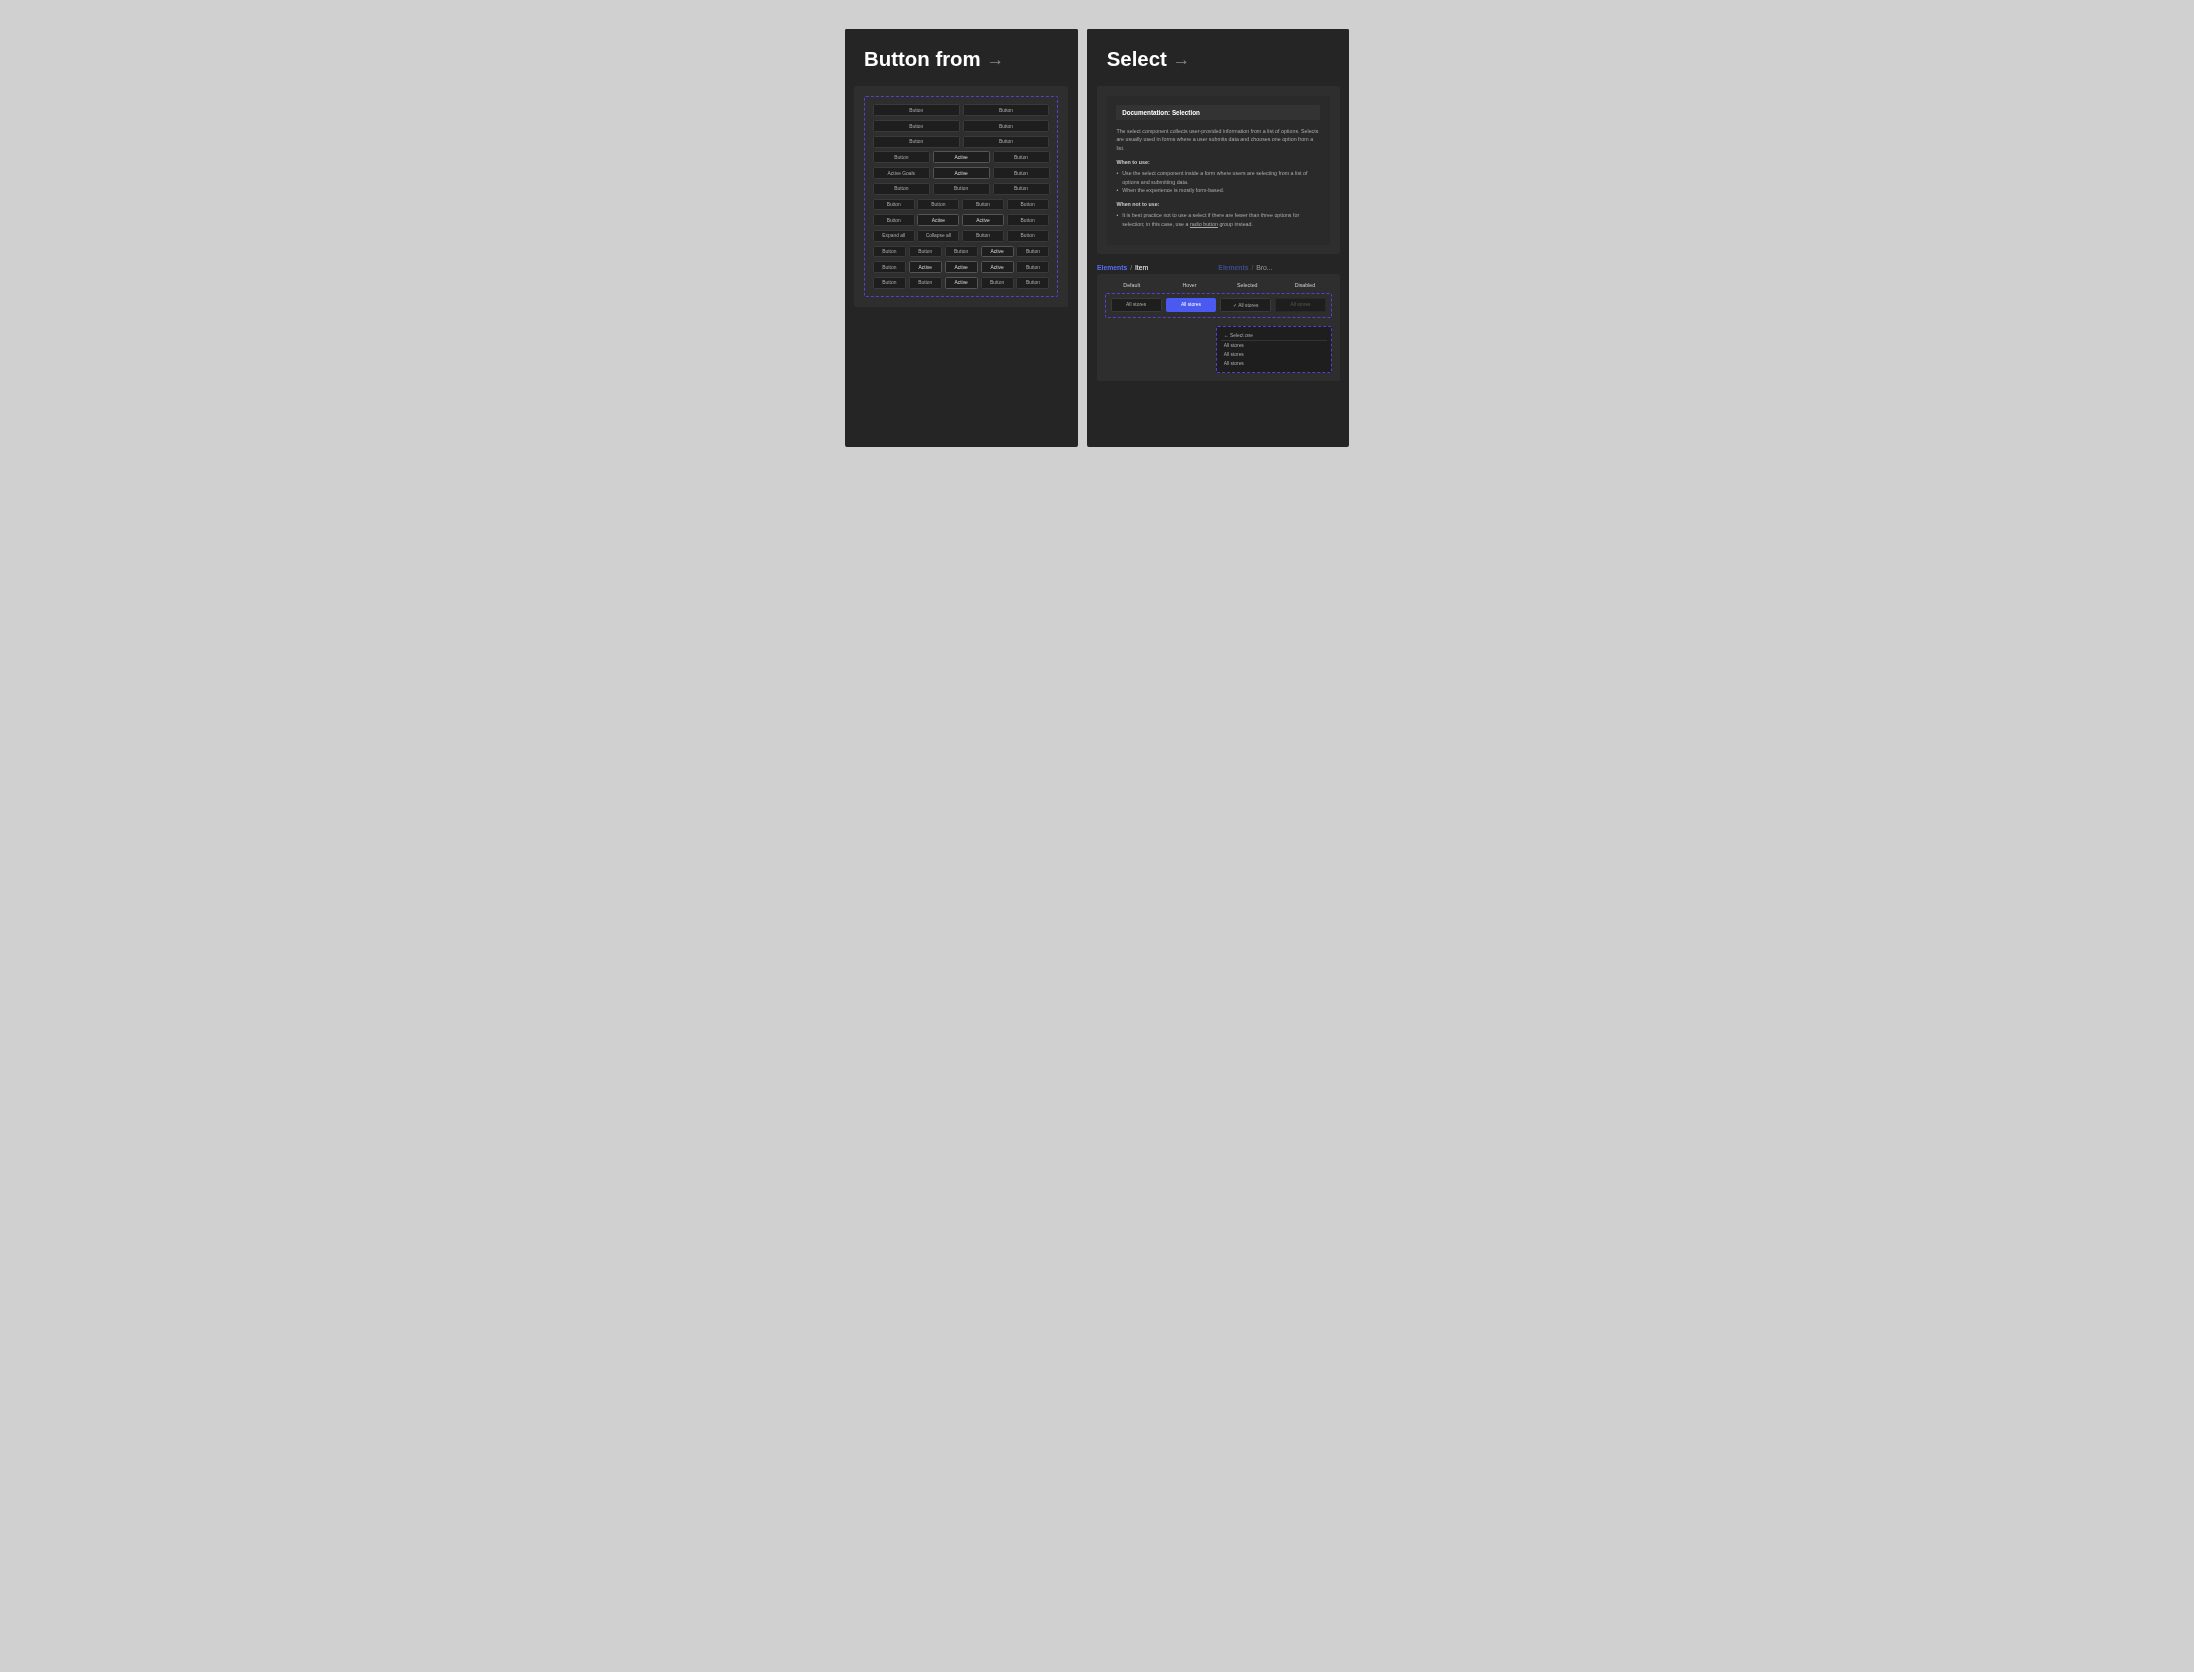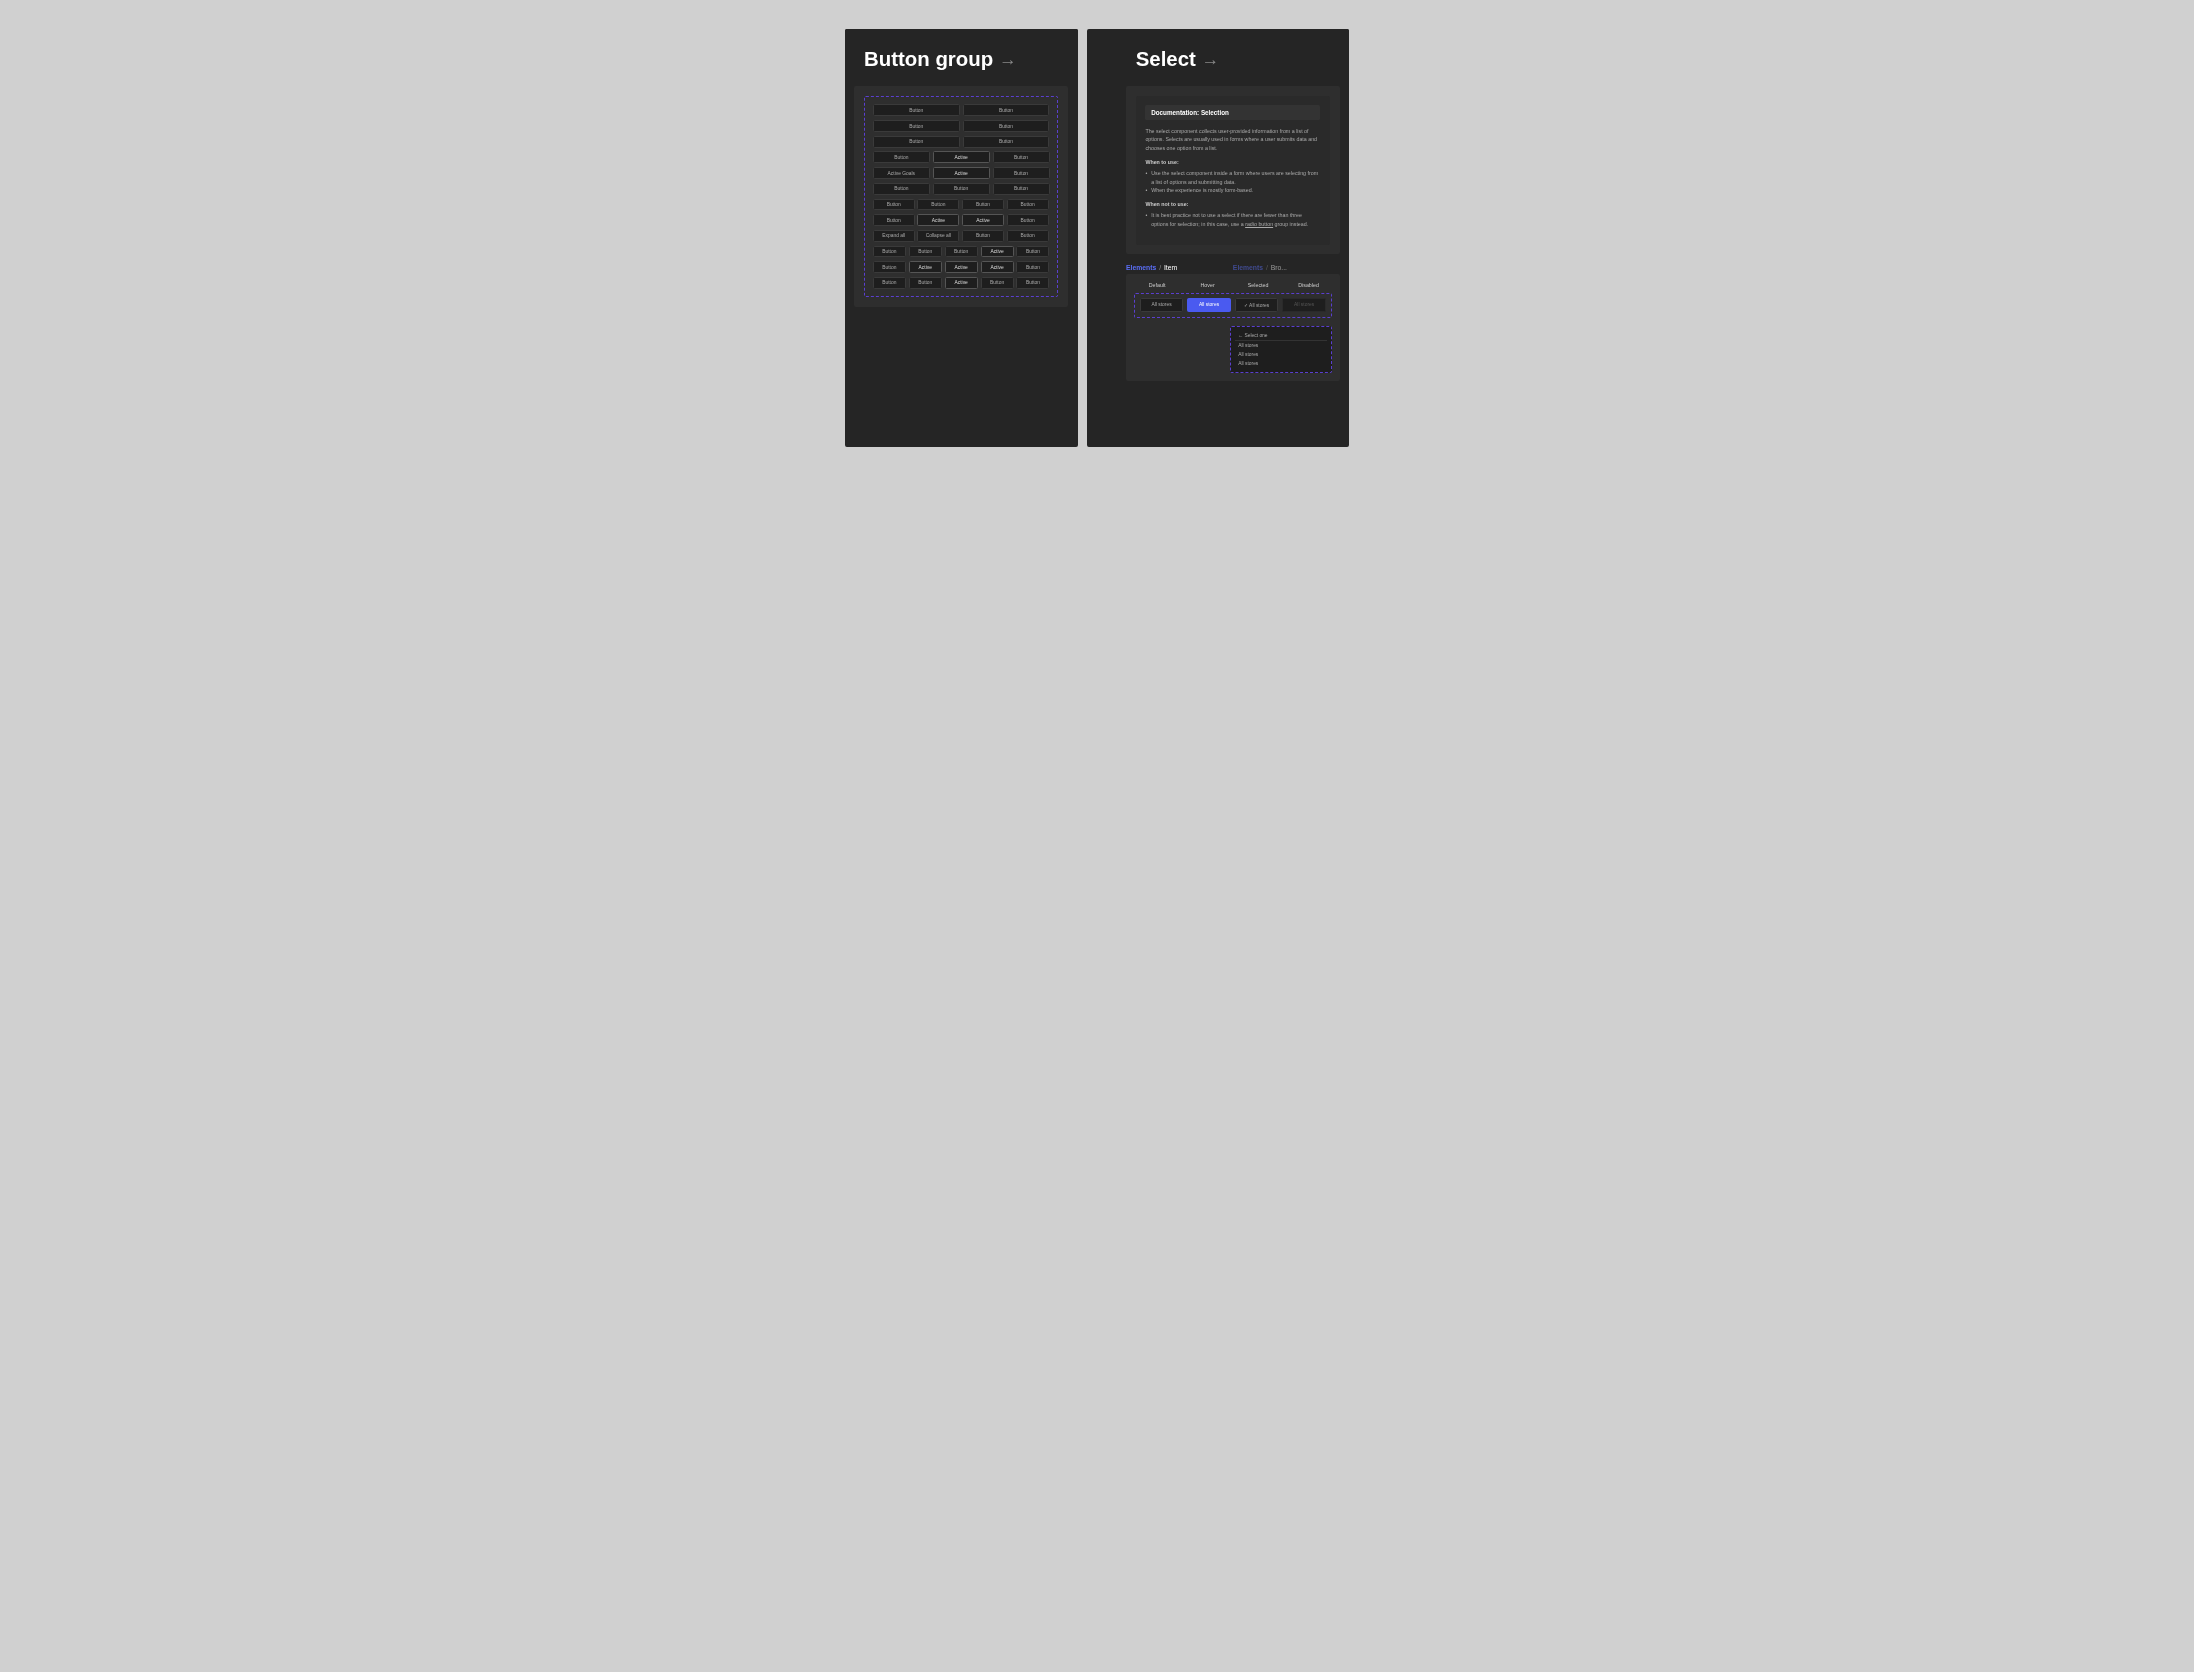--- a/index.html
+++ b/index.html
@@ -138,21 +138,21 @@
     .bc-blue { color: #5a6ef5; font-weight: 600; }
     .bc-sep { color: #888; }
     .bc-white { color: #fff; font-weight: 500; }
   </style>
 </head>
 <body>
 
 <div class="panel">
   <div class="panel-header">
     <div class="panel-title">
-      <span>Button group</span>
+      <span>Button from</span>
       <span class="arrow">→</span>
     </div>
   </div>
   <div class="panel-content">
     <div class="btn-group-container">
 
       <div class="btn-row">
         <button class="btn-item btn-2">Button</button>
         <button class="btn-item btn-2">Button</button>
       </div>
@@ -227,21 +227,21 @@
         <button class="btn-item">Button</button>
         <button class="btn-item active">Active</button>
         <button class="btn-item">Button</button>
         <button class="btn-item">Button</button>
       </div>
 
     </div>
   </div>
 </div>
 
-<div class="panel" style="width:262px;padding-left:29px;">
+<div class="panel" style="width:262px;">
   <div class="panel-header">
     <div class="panel-title">
       <span>Select</span>
       <span class="arrow">→</span>
     </div>
   </div>
 
   <div style="background:#2e2e2e; margin: 0 9.7px 9.7px; border-radius:1.9px; padding:9.7px;">
     <div class="doc-card" style="margin:0; background:#2a2a2a; padding:9.7px; border-radius:1.9px;">
       <div class="doc-title">Documentation: Selection</div>

